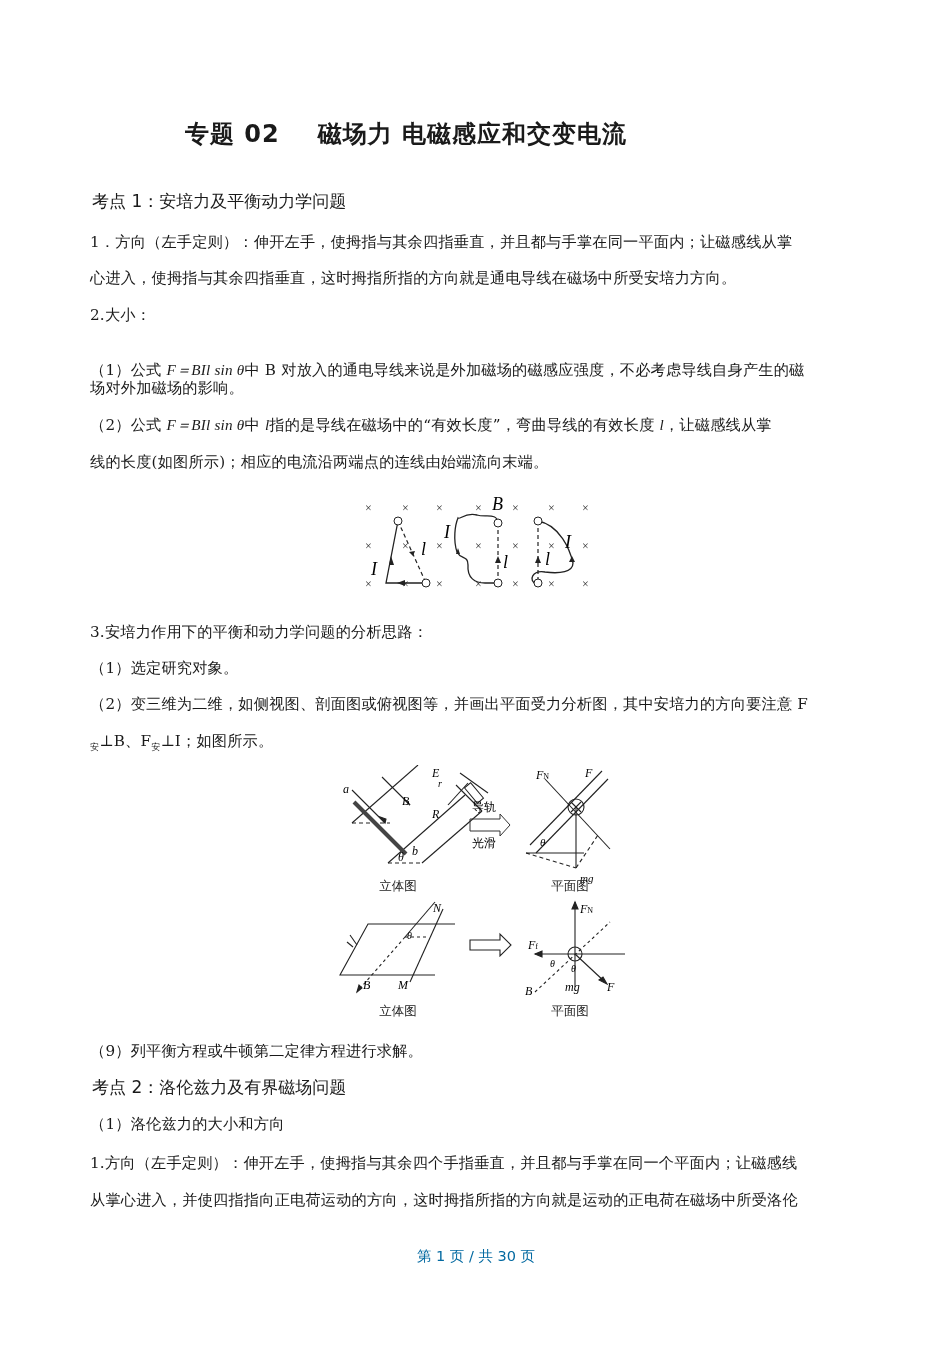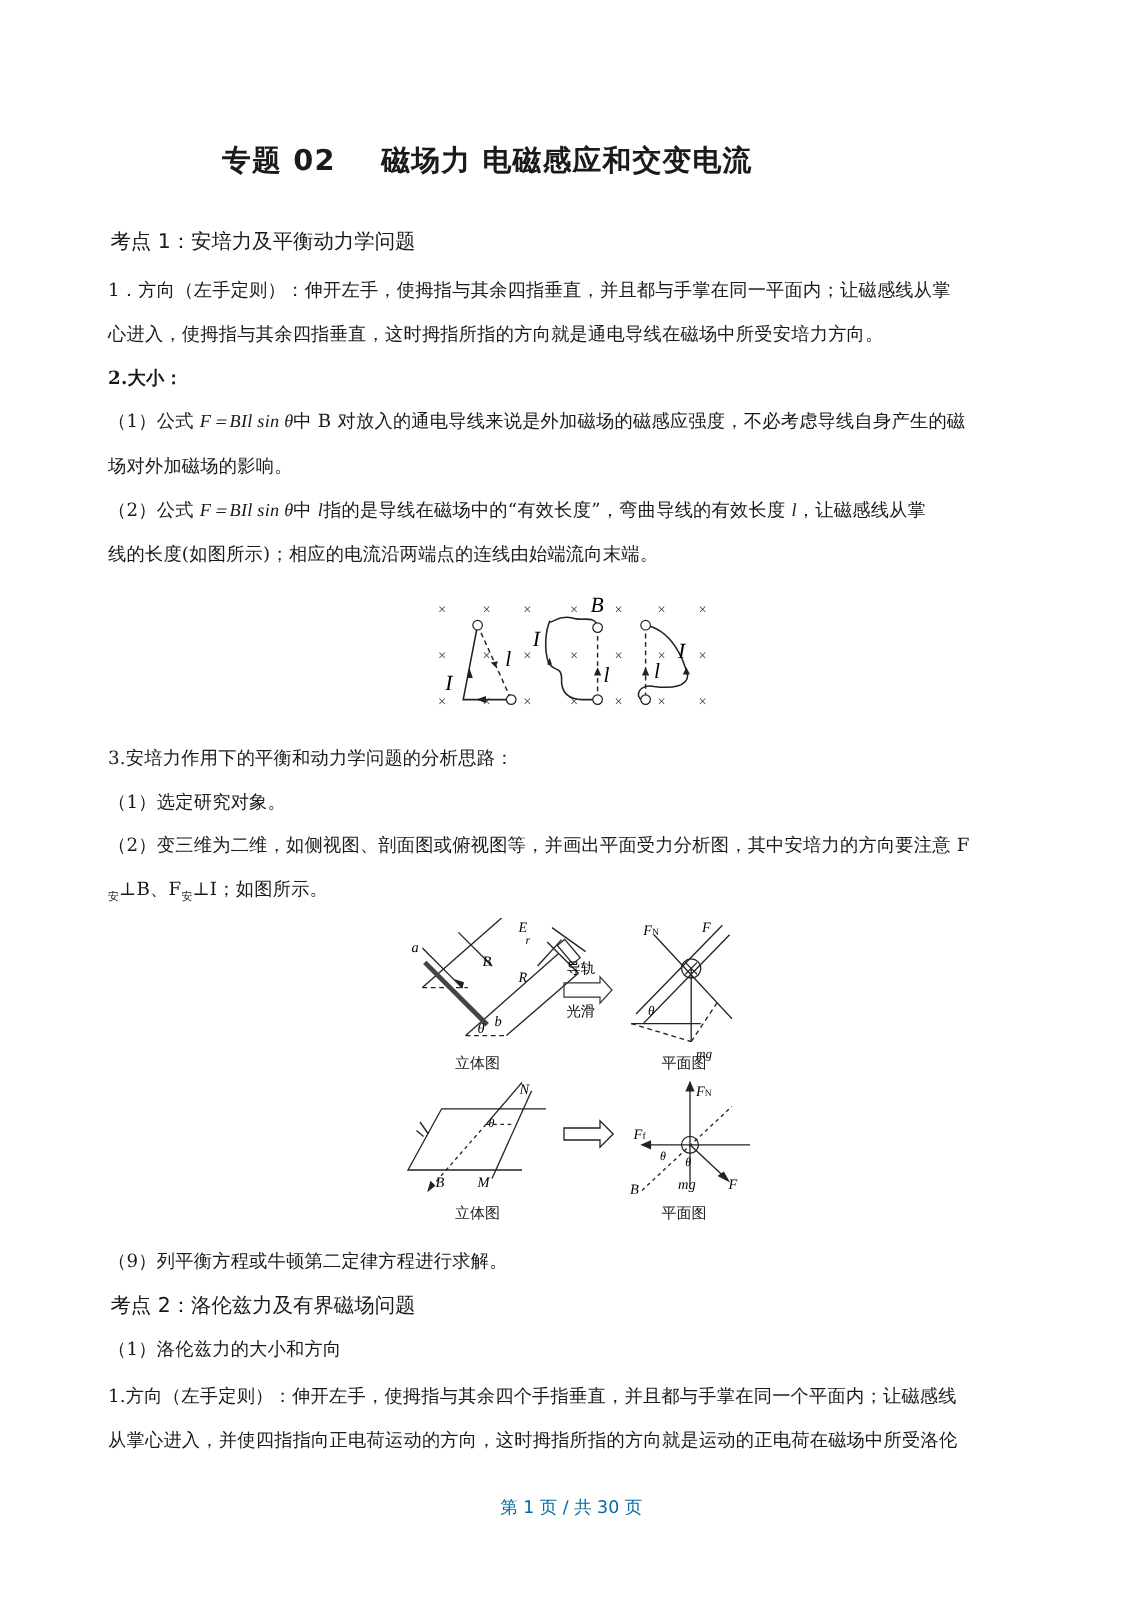--- a/index.html
+++ b/index.html
@@ -23,23 +23,23 @@
 <body>
 
 <div class="page-title">
   <span class="num">专题 02</span><span>磁场力 电磁感应和交变电流</span>
 </div>
 
 <div class="heading" style="top:190px;">考点 1：安培力及平衡动力学问题</div>
 
 <div class="line" style="top:232px;">1．方向（左手定则）：伸开左手，使拇指与其余四指垂直，并且都与手掌在同一平面内；让磁感线从掌</div>
 <div class="line" style="top:268px;">心进入，使拇指与其余四指垂直，这时拇指所指的方向就是通电导线在磁场中所受安培力方向。</div>
-<div class="line" style="top:305px;font-weight:bold;">2.大小：</div>
-
-<div class="line" style="top:341px;text-align:right;">
+<div class="line" style="top:305px;">2.大小：</div>
+
+<div class="line" style="top:360px;text-align:right;">
   <span>（1）公式 </span><span class="ital">F＝BIl sin θ</span><span>中 B 对放入的通电导线来说是外加磁场的磁感应强度，不必考虑导线自身产生的磁</span>
 </div>
 <div class="line" style="top:378px;">场对外加磁场的影响。</div>
 
 <div class="line" style="top:415px;">
   <span>（2）公式 </span><span class="ital">F＝BIl sin θ</span><span>中 </span><span class="ital">l</span><span>指的是导线在磁场中的“有效长度”，弯曲导线的有效长度 </span><span class="ital">l</span><span>，让磁感线从掌</span>
 </div>
 <div class="line" style="top:452px;">线的长度(如图所示)；相应的电流沿两端点的连线由始端流向末端。</div>
 
 <svg class="fig" style="left:355px; top:490px;" width="250" height="105">

